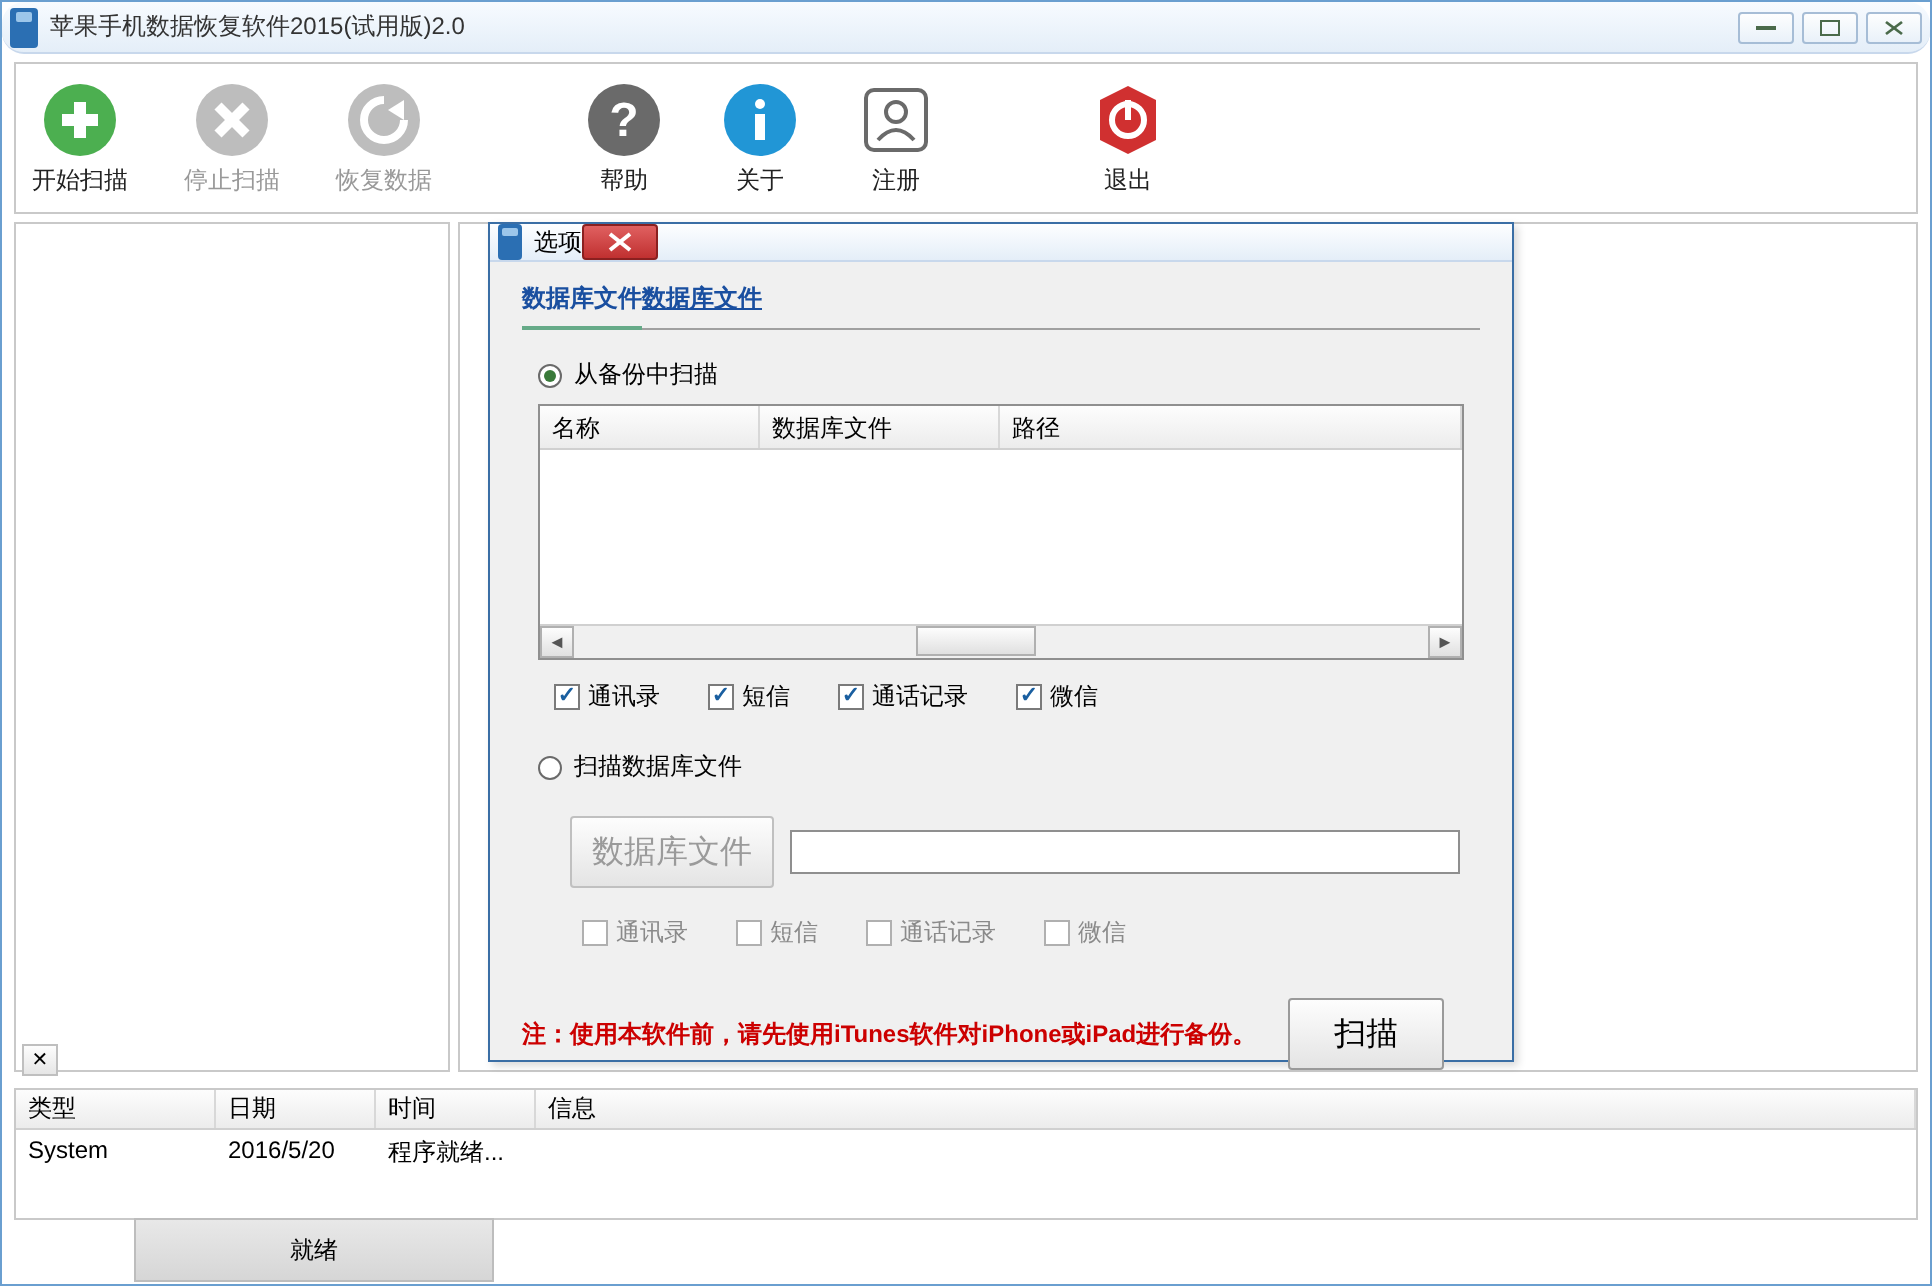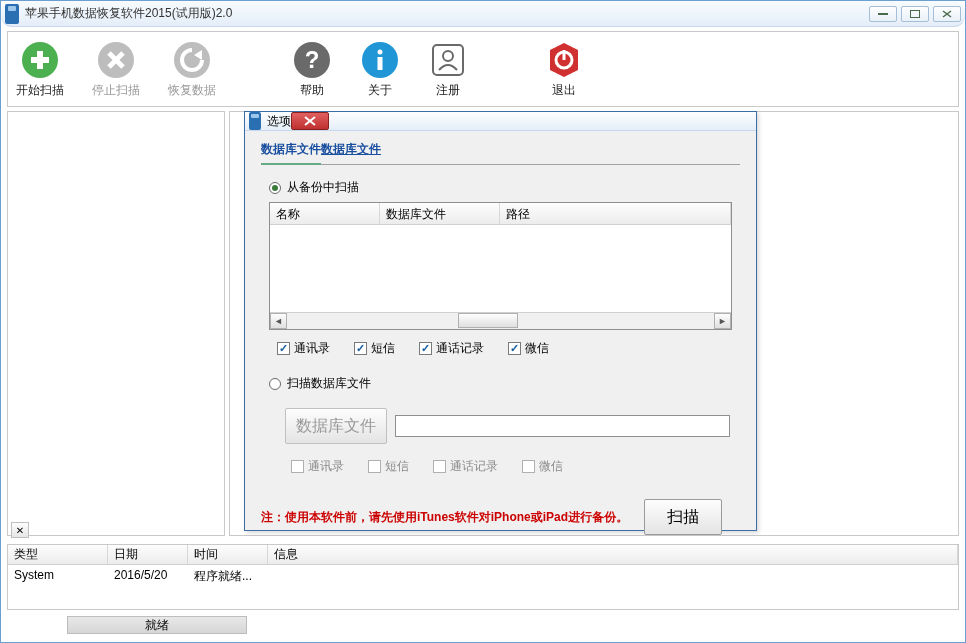--- a/index.html
+++ b/index.html
@@ -25,21 +25,21 @@
 
 .logrow { height: 66px; margin: 4px 6px 0 6px; border: 1px solid #c9c9c9; display: flex; flex-direction: column; font-size: 12px; }
 .logheader { height: 20px; background: linear-gradient(#fdfdfd,#ececec); border-bottom: 1px solid #d0d0d0; display: flex; align-items: center; }
 .logheader > div { padding: 0 6px; border-right: 1px solid #d8d8d8; height:100%; display:flex; align-items:center; }
 .logbody { flex:1; display:flex; }
 .logbody > div { padding: 3px 6px; }
 .logwrap { position: relative; }
 .logclose { position: absolute; left: 4px; top: -18px; width: 18px; height: 16px; border: 1px solid #bfbfbf; background: linear-gradient(#fdfdfd,#e6e6e6); font-size: 10px; display:flex; align-items:center; justify-content:center; cursor:default; }
 
 .statusbar { height: 22px; margin: 4px 6px 6px 6px; display: flex; align-items: center; font-size: 12px; }
-.statusblock { width: 180px; height: 18px; border: 1px solid #bdbdbd; background: linear-gradient(#e8e8e8,#d6d6d6); display:flex; align-items:center; justify-content:center; margin-left: 60px; }
+.statusblock { width: 180px; height: 32px; border: 1px solid #bdbdbd; background: linear-gradient(#e8e8e8,#d6d6d6); display:flex; align-items:center; justify-content:center; margin-left: 60px; }
 
 
 .dialog { position: absolute; left: 244px; top: 111px; width: 513px; height: 420px; border: 1px solid #3a6ea5; background: #f0f0f0; box-shadow: 2px 2px 4px rgba(0,0,0,0.15); display:flex; flex-direction:column; }
 .dlg-title { height: 24px; background: linear-gradient(#fdfeff,#e4eef8); border-bottom: 1px solid #c8d8ec; display:flex; align-items:center; padding: 0 4px; font-size: 12px; }
 .dlg-title .app-icon { width: 12px; height: 18px; background: #2b6fb3; border-radius: 2px; margin-right: 6px; position:relative; }
 .dlg-title .app-icon::after { content:""; position:absolute; top:2px; left:2px; width:8px; height:4px; background:#9cc6ea; border-radius:1px; }
 .dlg-close { width: 38px; height: 18px; background: linear-gradient(#e06060,#c03030); border: 1px solid #8a2020; border-radius: 2px; display:flex; align-items:center; justify-content:center; cursor:default; }
 .dlg-body { flex:1; padding: 10px 16px 8px 16px; font-size: 12px; display:flex; flex-direction:column; }
 .dlg-tab { color: #1a4fa0; font-weight: bold; border-bottom: 1px solid #a0a0a0; padding-bottom: 6px; display:flex; }
 .dlg-tab .tabline { border-bottom: 2px solid #6a8; padding-bottom:4px; margin-bottom:-7px; }

